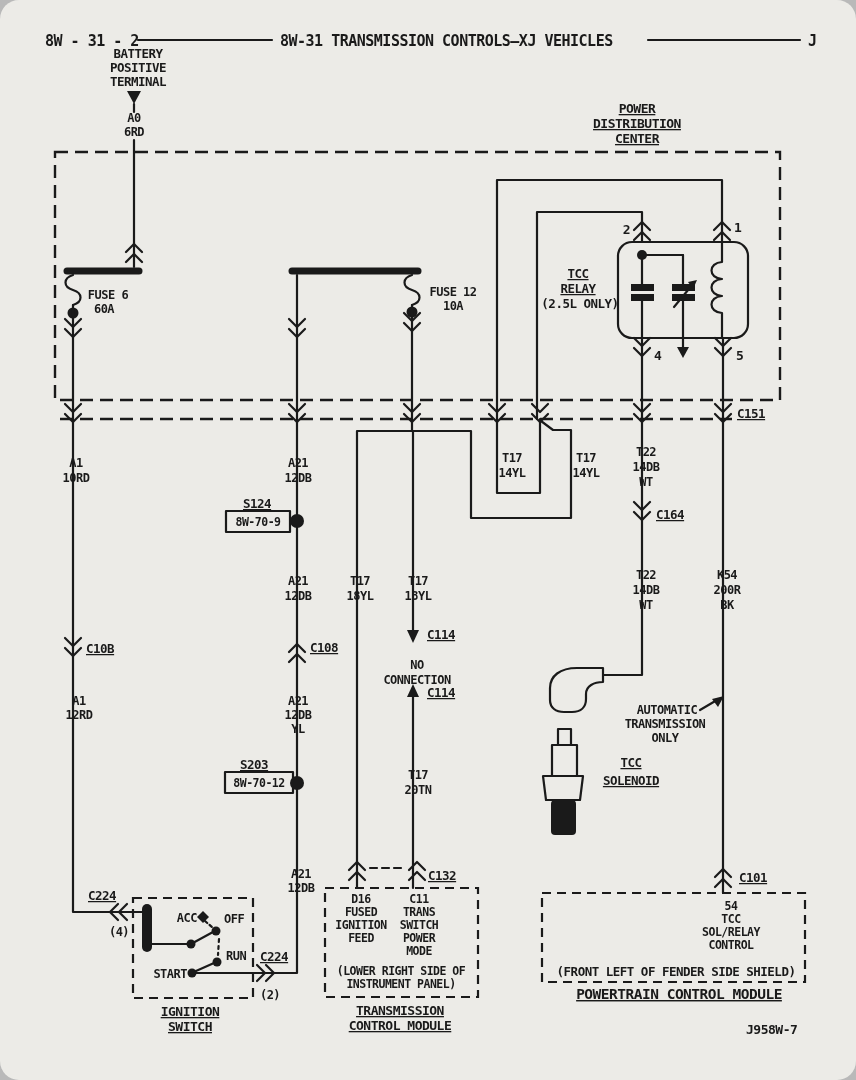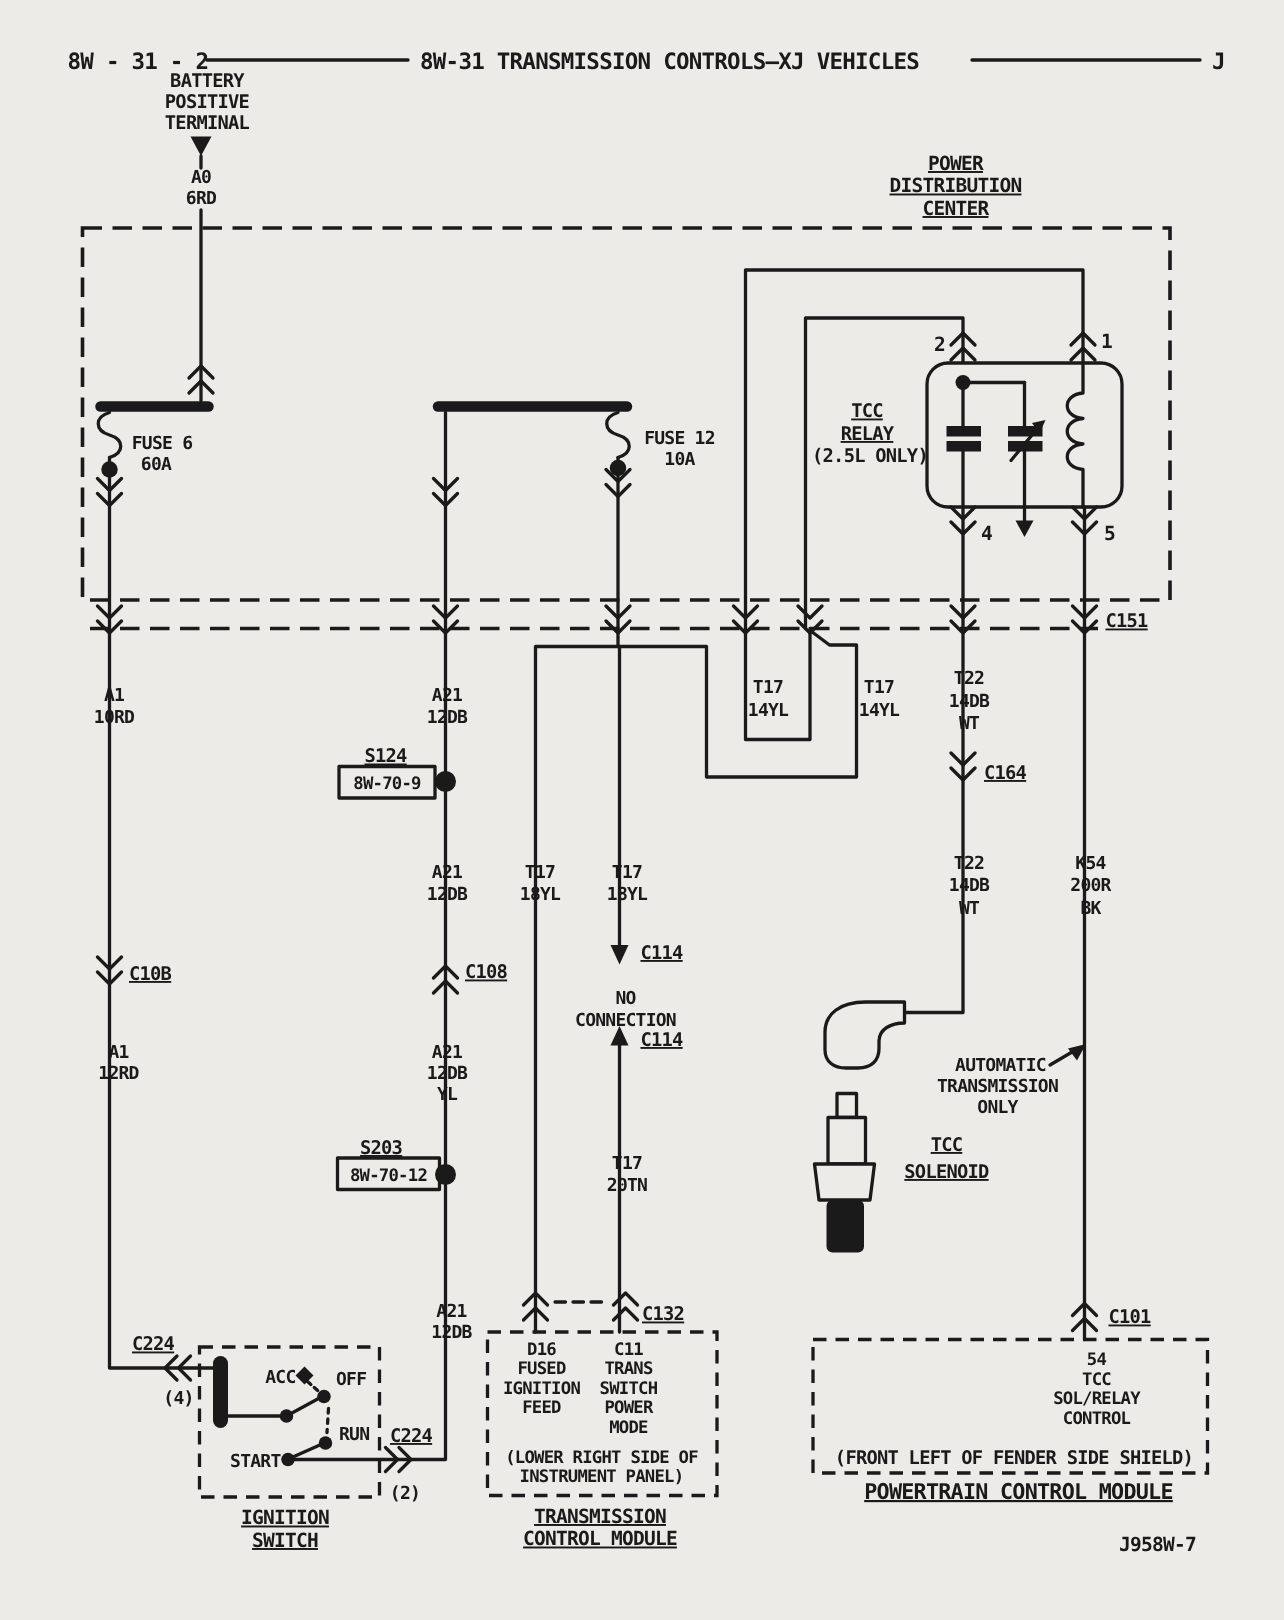--- a/index.html
+++ b/index.html
@@ -3,21 +3,21 @@
 <meta charset="utf-8">
 <style>
   html,body{margin:0;padding:0;}
   body{
     width:856px;height:1080px;
     background:#b9b9b9;
     font-family:"DejaVu Sans Mono","Liberation Mono",monospace;
   }
   .page{
     position:relative;width:856px;height:1080px;
-    background:#ecebe7;overflow:hidden;
+    background:#ecebe7;overflow:hidden;border-radius:19px;
   }
   svg text{
     font-family:"DejaVu Sans Mono","Liberation Mono",monospace;
     font-weight:700;
     fill:#1a1a1a;
     letter-spacing:-0.5px;
   }
   .u{text-decoration:underline;}
   .ln{stroke:#1a1a1a;stroke-width:2.2;fill:none;stroke-linecap:round;stroke-linejoin:round;}
   .lnthick{stroke:#1a1a1a;stroke-width:7;fill:none;stroke-linecap:round;}

